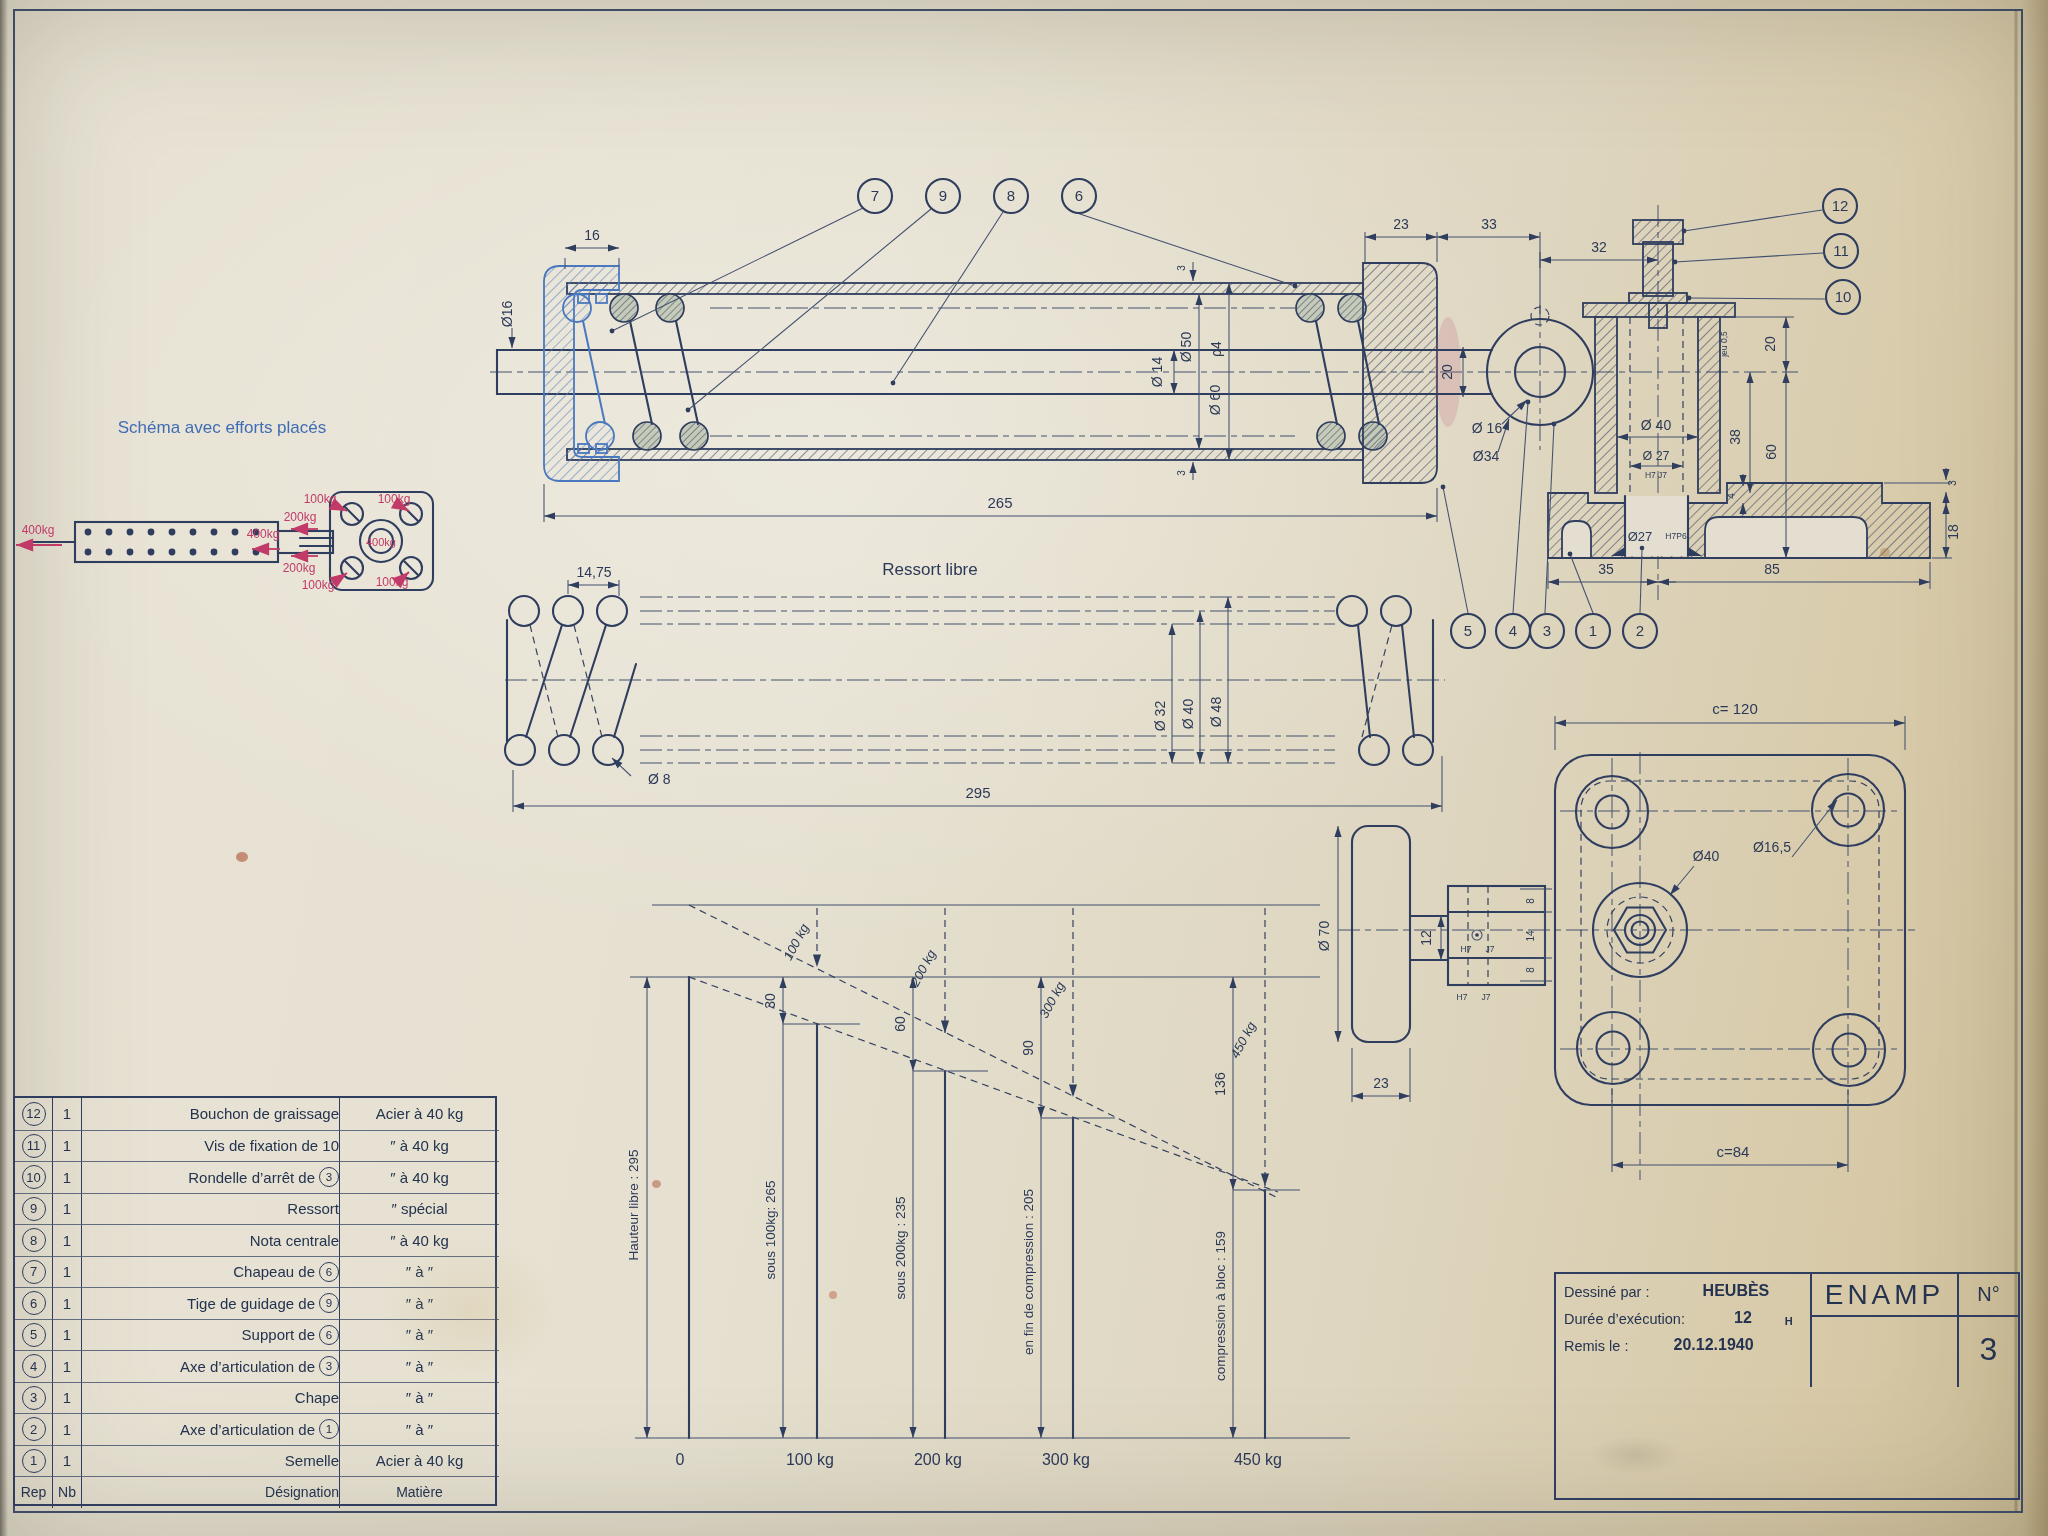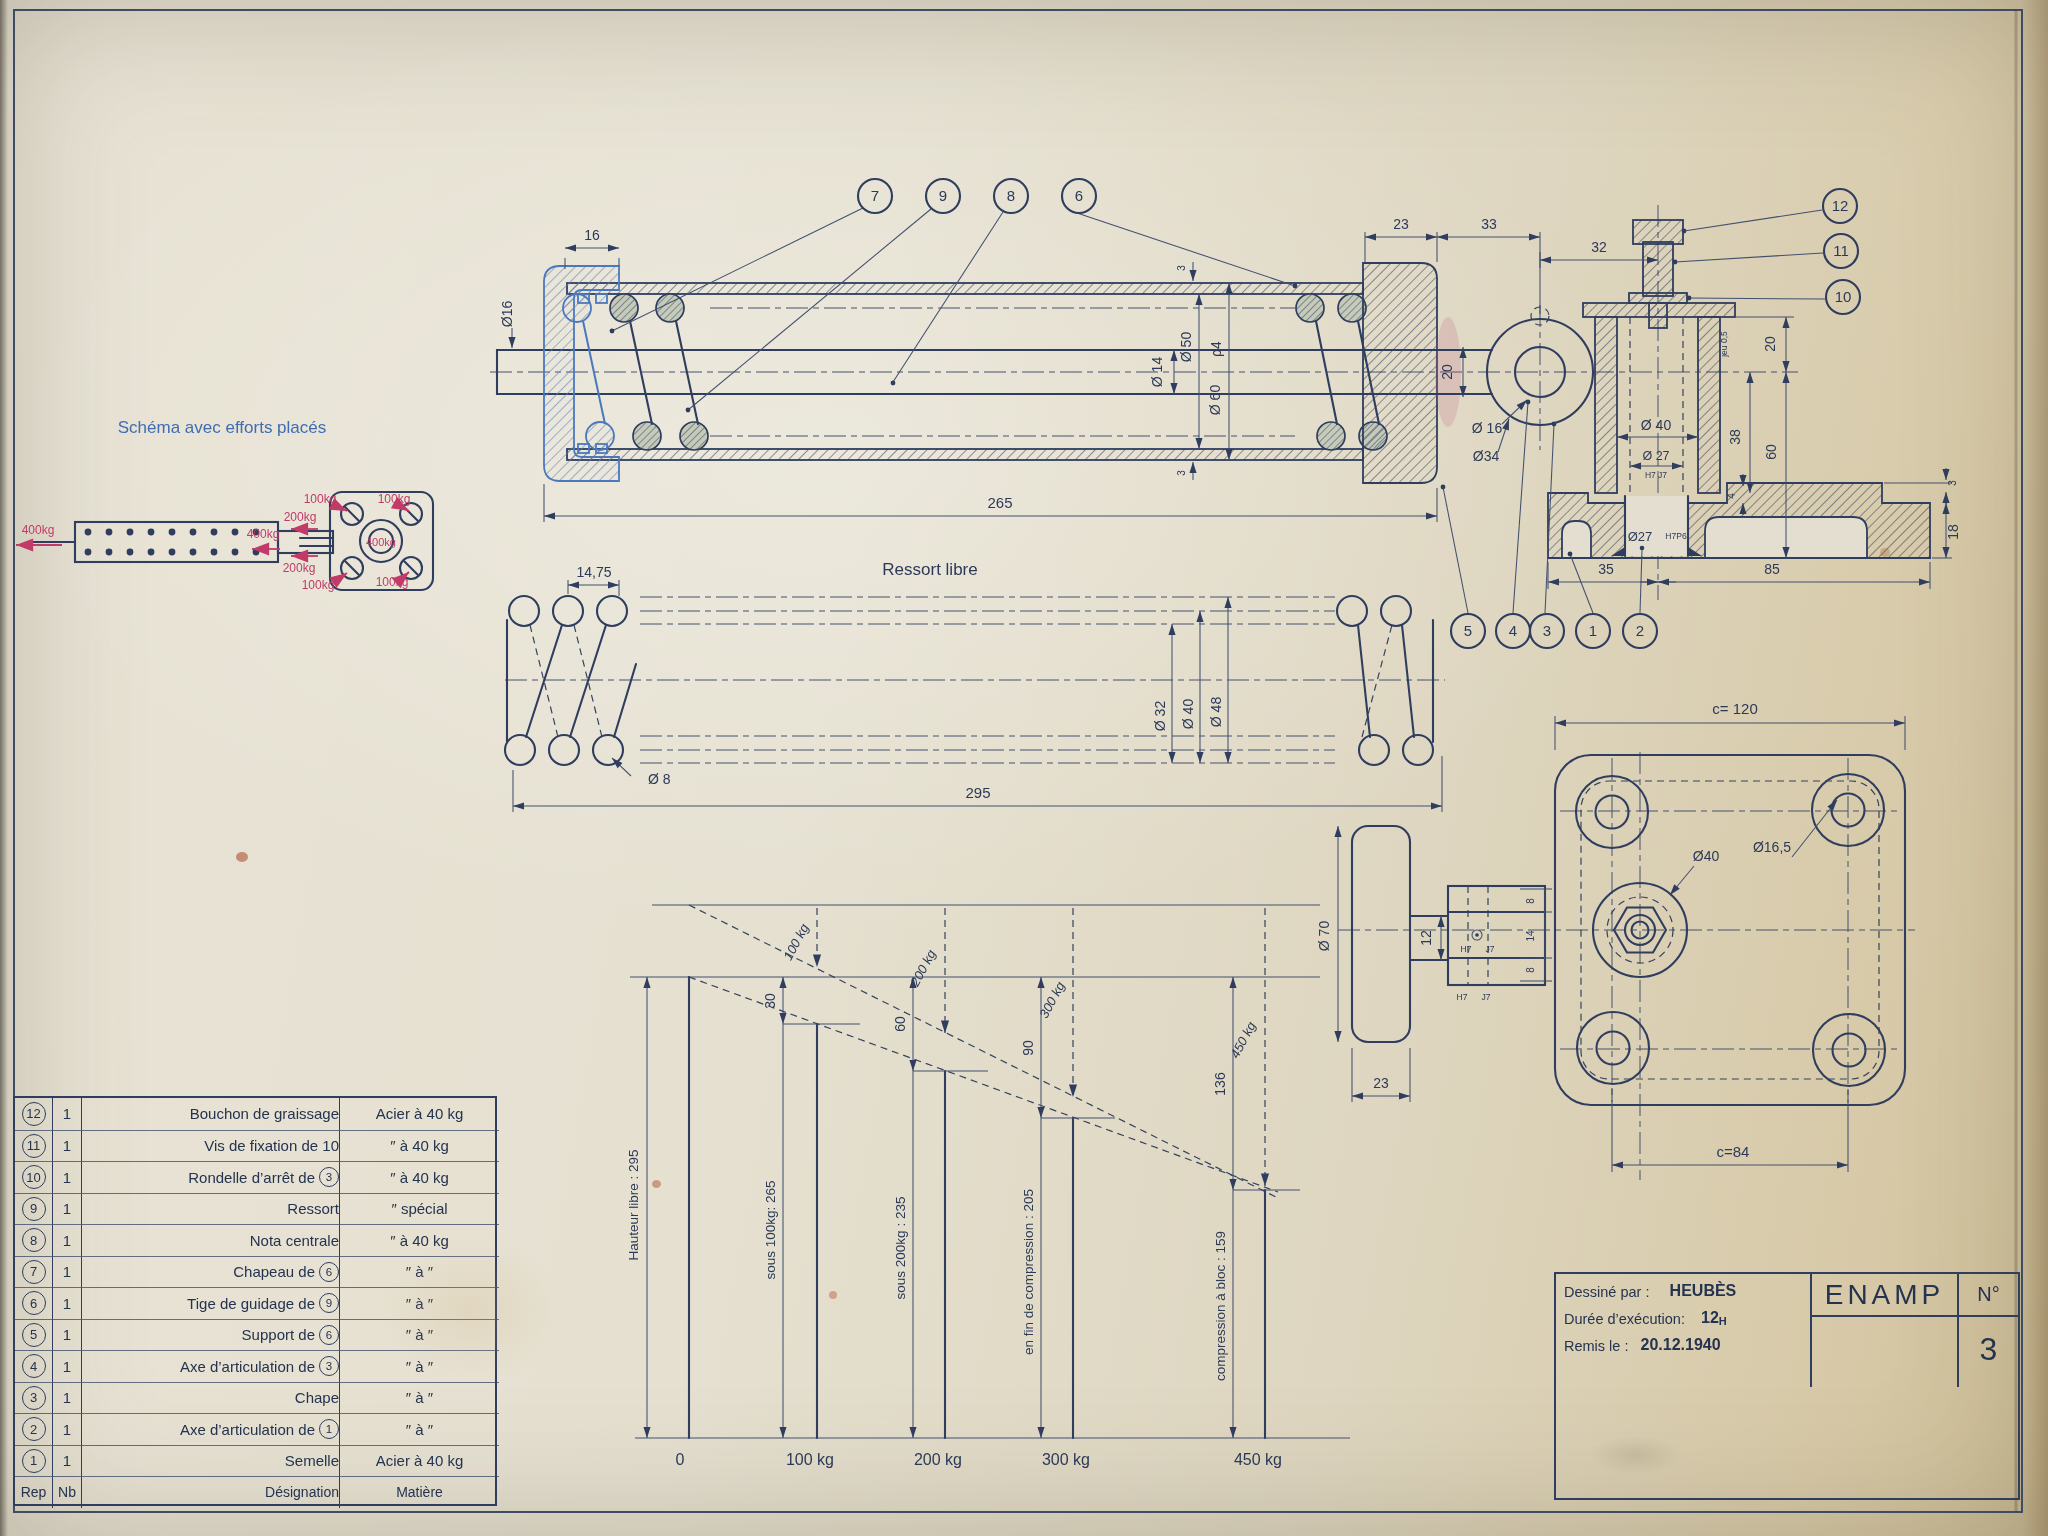--- a/index.html
+++ b/index.html
@@ -50,21 +50,21 @@
   
   #tblock{position:absolute;left:1554px;top:1272px;width:466px;height:228px;
     border:2.5px solid #2f3d5e;box-sizing:border-box;color:#24334f;}
   #tblock .top{height:113px;border-bottom:2px solid #2f3d5e;box-sizing:border-box;text-align:center;}
   .tb-title{font-size:40px;letter-spacing:9px;margin-top:6px;}
   .tb-sub{font-size:15px;letter-spacing:3px;margin-top:4px;}
   .tb-sub2{font-size:15px;letter-spacing:2px;font-style:italic;font-weight:bold;margin-top:5px;}
   #tblock .bot{display:flex;height:113px;}
   .tb-left{width:254px;box-sizing:border-box;padding:8px 0 0 8px;font-size:14.5px;}
   .tb-left .row{display:flex;align-items:flex-end;margin-bottom:9px;}
-  .tb-left .val{font-weight:bold;font-size:16px;}
+  .tb-left .val{font-weight:bold;font-size:16px;margin-left:33px;}
   .tb-mid{width:147px;border-left:2px solid #2f3d5e;box-sizing:border-box;}
   .tb-mid .org{height:43px;border-bottom:2px solid #2f3d5e;box-sizing:border-box;
     display:flex;align-items:center;justify-content:center;font-size:28px;letter-spacing:4px;}
   .tb-right{flex:1;border-left:2px solid #2f3d5e;box-sizing:border-box;text-align:center;}
   .tb-right .no{height:43px;border-bottom:2px solid #2f3d5e;box-sizing:border-box;
     display:flex;align-items:center;justify-content:center;font-size:20px;}
   .tb-right .num{font-size:32px;margin-top:14px;}
   
   #nota{position:absolute;left:30px;top:790px;color:#2c3a58;font-size:16px;width:460px;}
   #nota .l1 u{text-underline-offset:3px;}

